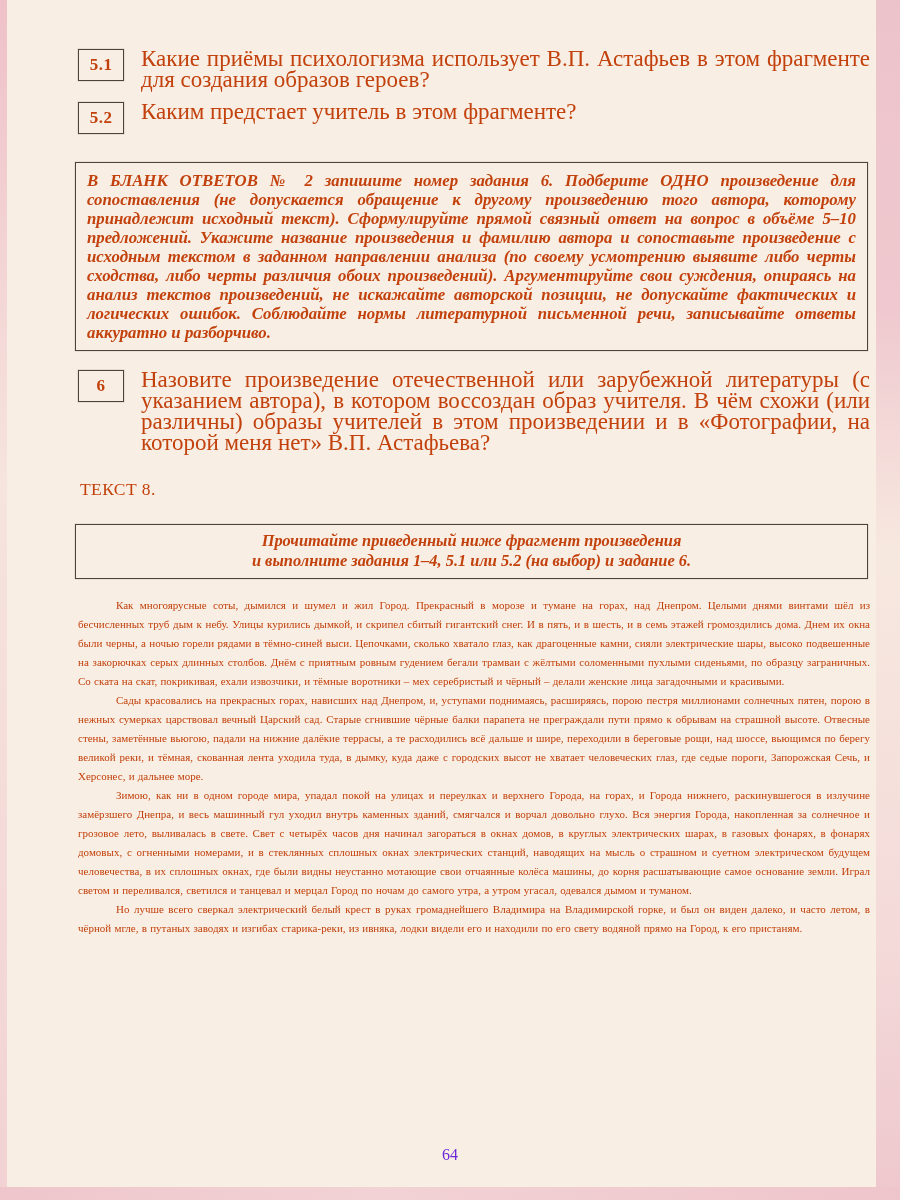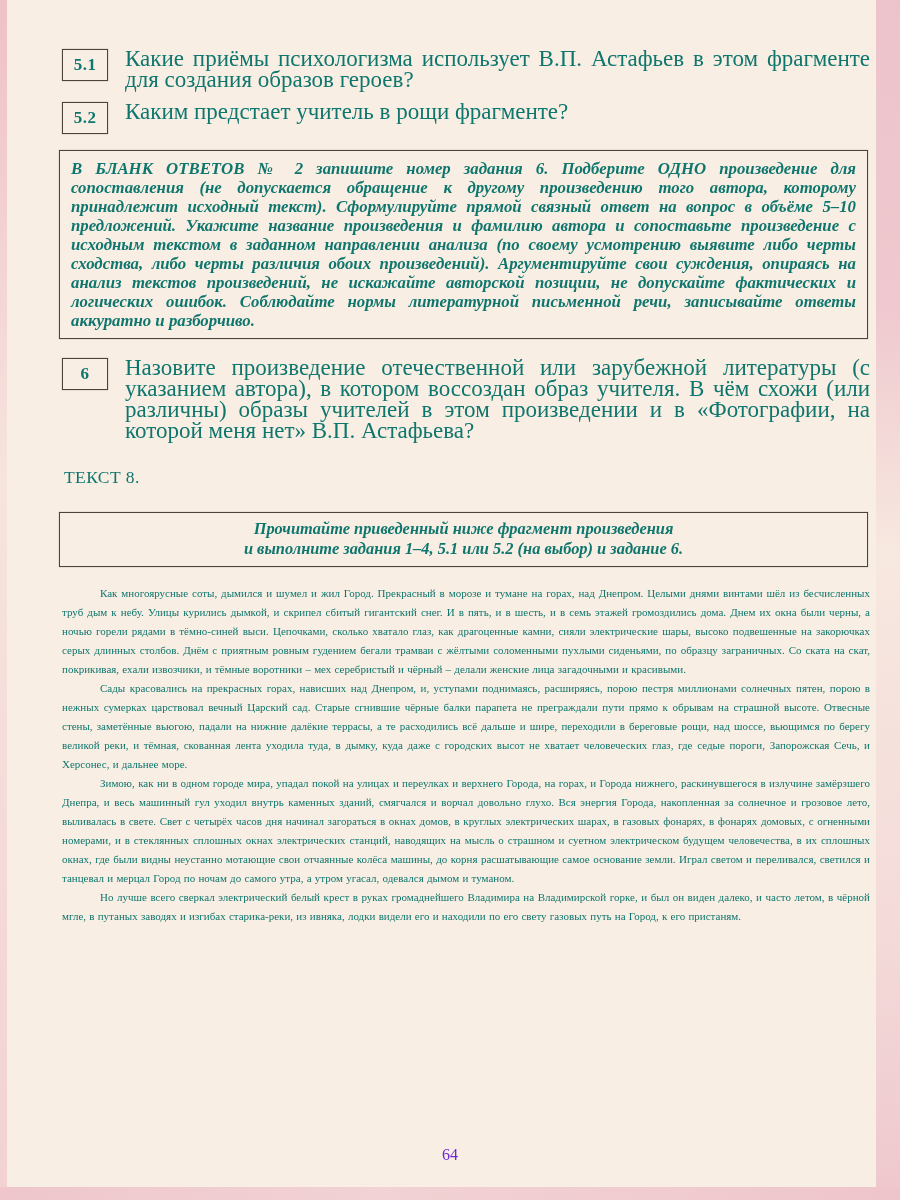--- a/index.html
+++ b/index.html
@@ -21,37 +21,37 @@
   }
   .edge-right {
     right: 0; top: 0; bottom: 0; width: 24px;
     background: linear-gradient(180deg, #edc3cb 0%, #efc9cf 26%, rgba(246,226,220,.5) 46%, rgba(242,210,213,.7) 78%, #eec7cd 100%);
   }
   .edge-bottom {
     left: 0; right: 0; bottom: 0; height: 13px;
     background: linear-gradient(90deg, #eec6cc 0%, #f2d2d4 42%, #eec5cb 100%);
   }
   .content {
-    position: absolute; left: 62px; right: 30px; top: 48px;
-    color: #0f766e;
+    position: absolute; left: 78px; right: 30px; top: 48px;
+    color: #c2410c;
   }
   .task-row { display: flex; align-items: flex-start; margin-bottom: 11px; }
   .num-box {
     width: 44px; min-width: 44px; height: 30px; margin-top: 1px; margin-right: 17px;
     border: 1.6px solid #4d4338;
     display: flex; align-items: center; justify-content: center;
     font-weight: bold; font-size: 17px; letter-spacing: .5px;
     box-shadow: 0 0 0 .4px rgba(77,67,56,.25);
   }
   .task-text { margin: 0; font-size: 23px; line-height: 21px; text-align: justify; }
   .frame {
     border: 1.6px solid #4d4338; margin-left: -3px; margin-right: 2px;
     box-shadow: 0 0 0 .4px rgba(77,67,56,.2);
   }
-  .answer-frame { margin-top: 16px; padding: 8px 11px; }
+  .answer-frame { margin-top: 28px; padding: 8px 11px; }
   .answer-frame p {
     margin: 0; font-weight: bold; font-style: italic;
     font-size: 16.8px; line-height: 19px; text-align: justify;
   }
   .task6 { margin-top: 18px; }
   .text-header { font-size: 17.5px; font-weight: normal; margin: 26px 0 0 2px; letter-spacing: .4px; }
   .reading-frame { margin-top: 24px; padding: 6px 4px 7px; }
   .reading-frame p {
     margin: 0; text-align: center; font-weight: bold; font-style: italic;
     font-size: 16.4px; line-height: 20px;
@@ -78,21 +78,21 @@
       <div class="num-box">
         <span>5.1</span>
       </div>
       <p class="task-text">Какие приёмы психологизма использует В.П. Астафьев в этом фрагменте для создания образов героев?</p>
     </div>
 
     <div class="task-row">
       <div class="num-box">
         <span>5.2</span>
       </div>
-      <p class="task-text">Каким предстает учитель в рощи фрагменте?</p>
+      <p class="task-text">Каким предстает учитель в этом фрагменте?</p>
     </div>
 
     <div class="frame answer-frame">
       <p>В БЛАНК ОТВЕТОВ № 2 запишите номер задания 6. Подберите ОДНО произведение для сопоставления (не допускается обращение к другому произведению того автора, которому принадлежит исходный текст). Сформулируйте прямой связный ответ на вопрос в объёме 5–10 предложений. Укажите название произведения и фамилию автора и сопоставьте произведение с исходным текстом в заданном направлении анализа (по своему усмотрению выявите либо черты сходства, либо черты различия обоих произведений). Аргументируйте свои суждения, опираясь на анализ текстов произведений, не искажайте авторской позиции, не допускайте фактических и логических ошибок. Соблюдайте нормы литературной письменной речи, записывайте ответы аккуратно и разборчиво.</p>
     </div>
 
     <div class="task-row task6">
       <div class="num-box">
         <span>6</span>
       </div>
@@ -103,21 +103,21 @@
 
     <div class="frame reading-frame">
       <p>Прочитайте приведенный ниже фрагмент произведения</p>
       <p>и выполните задания 1–4, 5.1 или 5.2 (на выбор) и задание 6.</p>
     </div>
 
     <div class="passage">
       <p>Как многоярусные соты, дымился и шумел и жил Город. Прекрасный в морозе и тумане на горах, над Днепром. Целыми днями винтами шёл из бесчисленных труб дым к небу. Улицы курились дымкой, и скрипел сбитый гигантский снег. И в пять, и в шесть, и в семь этажей громоздились дома. Днем их окна были черны, а ночью горели рядами в тёмно-синей выси. Цепочками, сколько хватало глаз, как драгоценные камни, сияли электрические шары, высоко подвешенные на закорючках серых длинных столбов. Днём с приятным ровным гудением бегали трамваи с жёлтыми соломенными пухлыми сиденьями, по образцу заграничных. Со ската на скат, покрикивая, ехали извозчики, и тёмные воротники – мех серебристый и чёрный – делали женские лица загадочными и красивыми.</p>
       <p>Сады красовались на прекрасных горах, нависших над Днепром, и, уступами поднимаясь, расширяясь, порою пестря миллионами солнечных пятен, порою в нежных сумерках царствовал вечный Царский сад. Старые сгнившие чёрные балки парапета не преграждали пути прямо к обрывам на страшной высоте. Отвесные стены, заметённые вьюгою, падали на нижние далёкие террасы, а те расходились всё дальше и шире, переходили в береговые рощи, над шоссе, вьющимся по берегу великой реки, и тёмная, скованная лента уходила туда, в дымку, куда даже с городских высот не хватает человеческих глаз, где седые пороги, Запорожская Сечь, и Херсонес, и дальнее море.</p>
       <p>Зимою, как ни в одном городе мира, упадал покой на улицах и переулках и верхнего Города, на горах, и Города нижнего, раскинувшегося в излучине замёрзшего Днепра, и весь машинный гул уходил внутрь каменных зданий, смягчался и ворчал довольно глухо. Вся энергия Города, накопленная за солнечное и грозовое лето, выливалась в свете. Свет с четырёх часов дня начинал загораться в окнах домов, в круглых электрических шарах, в газовых фонарях, в фонарях домовых, с огненными номерами, и в стеклянных сплошных окнах электрических станций, наводящих на мысль о страшном и суетном электрическом будущем человечества, в их сплошных окнах, где были видны неустанно мотающие свои отчаянные колёса машины, до корня расшатывающие самое основание земли. Играл светом и переливался, светился и танцевал и мерцал Город по ночам до самого утра, а утром угасал, одевался дымом и туманом.</p>
-      <p>Но лучше всего сверкал электрический белый крест в руках громаднейшего Владимира на Владимирской горке, и был он виден далеко, и часто летом, в чёрной мгле, в путаных заводях и изгибах старика-реки, из ивняка, лодки видели его и находили по его свету газовых путь на Город, к его пристаням.</p>
+      <p>Но лучше всего сверкал электрический белый крест в руках громаднейшего Владимира на Владимирской горке, и был он виден далеко, и часто летом, в чёрной мгле, в путаных заводях и изгибах старика-реки, из ивняка, лодки видели его и находили по его свету водяной прямо на Город, к его пристаням.</p>
     </div>
 
   </div>
 
   <div class="page-number">64</div>
 
   <div class="edge edge-left"></div>
   <div class="edge edge-right"></div>
   <div class="edge edge-bottom"></div>
 </div>

